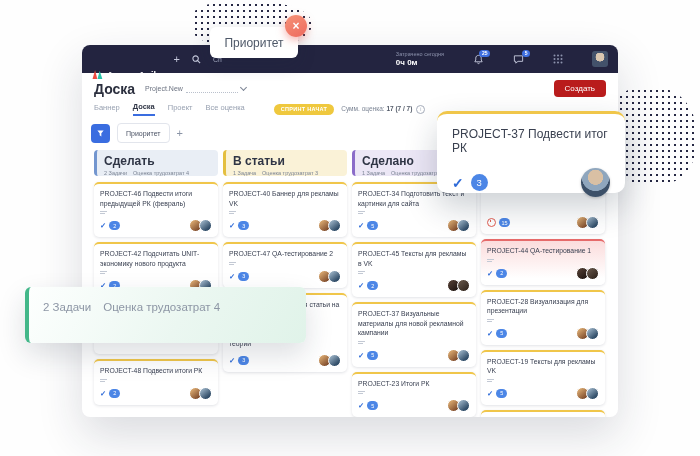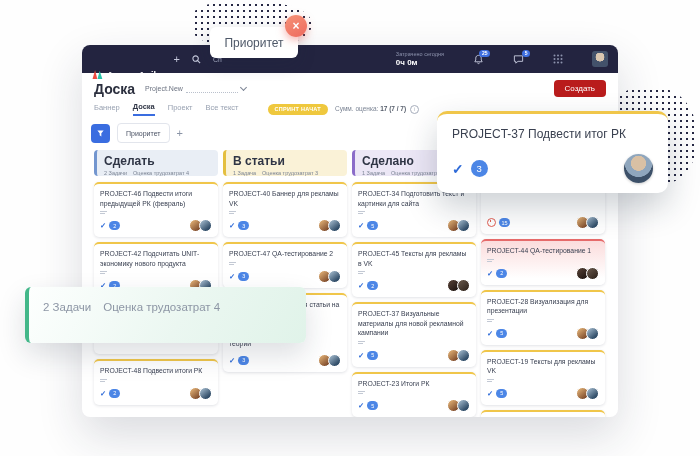--- a/index.html
+++ b/index.html
@@ -89,21 +89,21 @@
   
   .tooltip{position:absolute;left:210px;top:27px;width:88px;height:31px;background:#fff;border-radius:6px;box-shadow:0 6px 18px rgba(25,40,60,.18);display:flex;align-items:center;justify-content:center;z-index:10;}
   .tooltip-text{font-size:12px;color:#4e5868;}
   .tooltip-close{position:absolute;right:-9px;top:-12px;width:22px;height:22px;border-radius:50%;background:linear-gradient(150deg,#f59277,#ee6a5f);color:#fff;font-size:12px;font-weight:bold;display:flex;align-items:center;justify-content:center;box-shadow:0 3px 8px rgba(238,106,95,.5);cursor:pointer;}
 
   .accepted{position:absolute;left:25px;top:287px;width:281px;height:56px;box-sizing:border-box;background:linear-gradient(120deg,#fdfffe 0%,#ebf7f1 55%,#e0f3e9 100%);border-left:4px solid #43b789;border-radius:6px;box-shadow:0 12px 28px rgba(25,40,60,.15);padding:9px 14px;z-index:9;}
   .acc-title{font-size:15px;font-weight:bold;color:#323949;}
   .acc-sub{font-size:11.5px;color:#8d96a5;margin-top:5px;}
   .acc-sub span{margin-right:12px;}
 
-  .popup{position:absolute;left:437px;top:111px;width:231px;height:82px;box-sizing:border-box;background:#fff;border-top:3px solid #f0c64a;border-radius:10px;box-shadow:0 14px 32px rgba(25,40,60,.22);padding:13px 15px 11px;z-index:9;}
+  .popup{position:absolute;left:437px;top:111px;width:188px;height:82px;box-sizing:border-box;background:#fff;border-top:3px solid #f0c64a;border-radius:10px;box-shadow:0 14px 32px rgba(25,40,60,.22);padding:13px 15px 11px;z-index:9;}
   .pop-title{font-size:12px;color:#3a4150;}
   .pop-foot{display:flex;align-items:center;margin-top:13px;}
   .pop-check{color:#2f6bd8;font-size:14px;font-weight:bold;margin-right:7px;}
   .pop-est{width:17px;height:17px;border-radius:50%;background:#4c86e6;color:#fff;font-size:9.5px;display:flex;align-items:center;justify-content:center;}
   .pop-avatar{margin-left:auto;width:29px;height:29px;border-radius:50%;background:radial-gradient(circle at 50% 32%,#d9c0a4 0 30%,#8fa6bd 32% 55%,#3c5068 57%);box-shadow:0 1px 3px rgba(0,0,0,.2);}
 </style>
 </head>
 <body>
 
 <div class="stage">
@@ -175,21 +175,21 @@
           <span class="proj-dots"></span>
           <span class="chev"></span>
         </span>
         <button class="btn-create">Создать</button>
       </div>
 
       <div class="tabs-row">
         <span class="tab">Баннер</span>
         <span class="tab active">Доска</span>
         <span class="tab">Проект</span>
-        <span class="tab">Все текст</span>
+        <span class="tab">Все оценка</span>
         <span class="sprint-pill">СПРИНТ НАЧАТ</span>
         <span class="score"><span>Сумм. оценка:</span> <b>17 (7 / 7)</b><span class="info-ico">i</span></span>
       </div>
 
       <div class="filter-row">
         <button class="btn-filter">
           <svg width="9" height="9" viewBox="0 0 10 10">
               <path d="M0.5 0.8h9L6.2 4.8v4.4L3.8 7.6V4.8L0.5 0.8z" fill="#fff"></path>
             </svg>
         </button>

